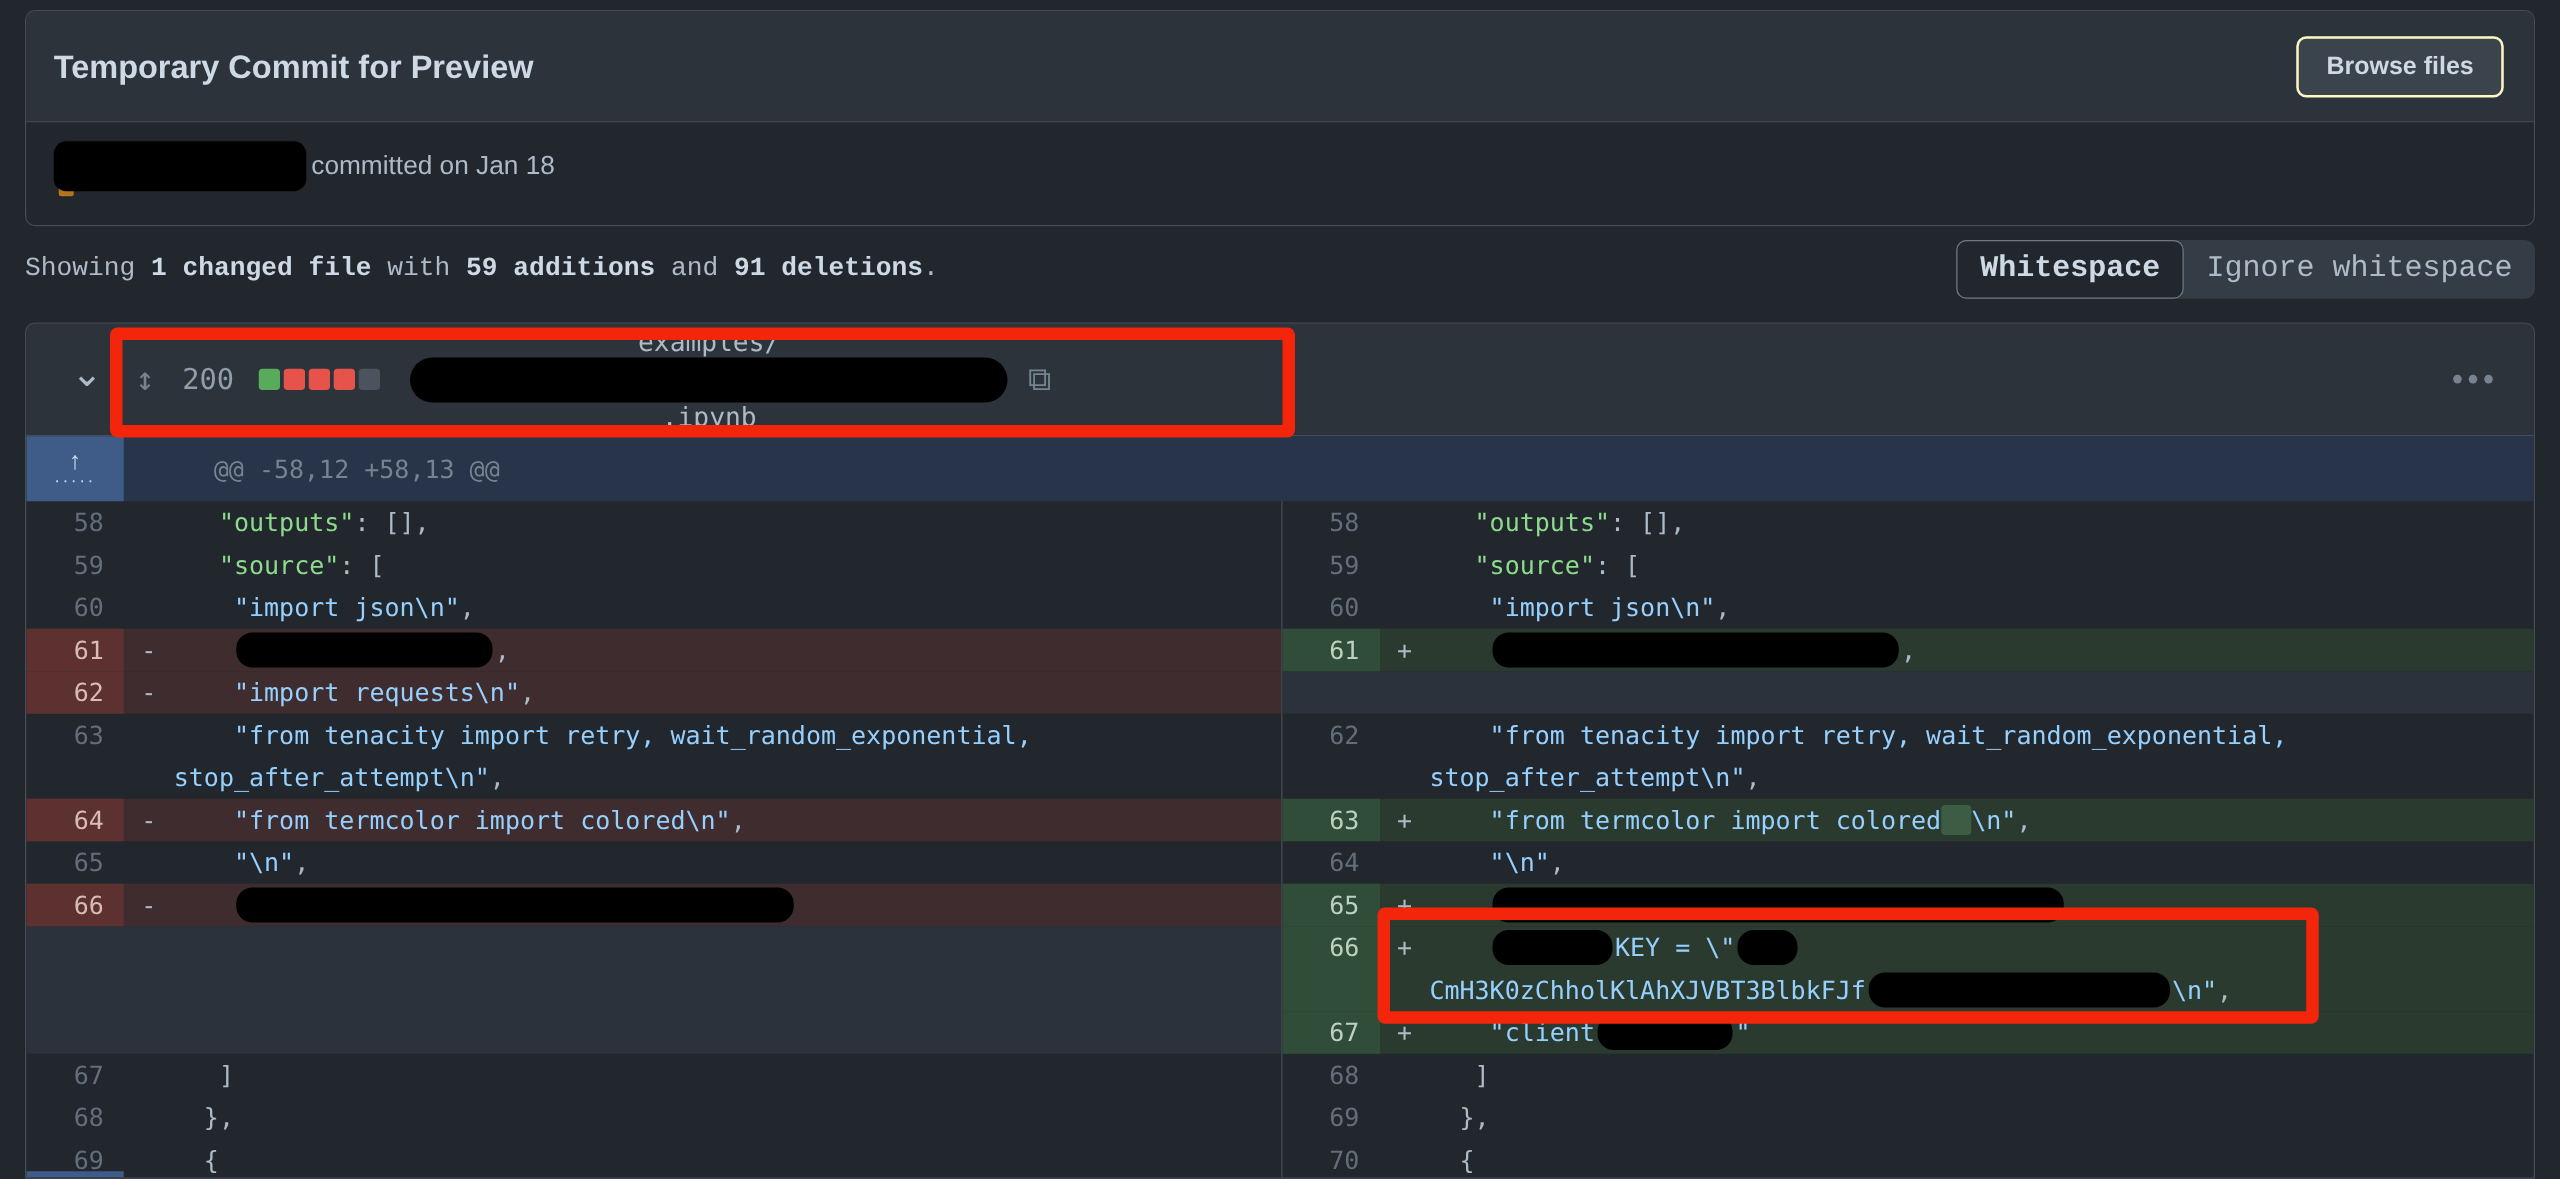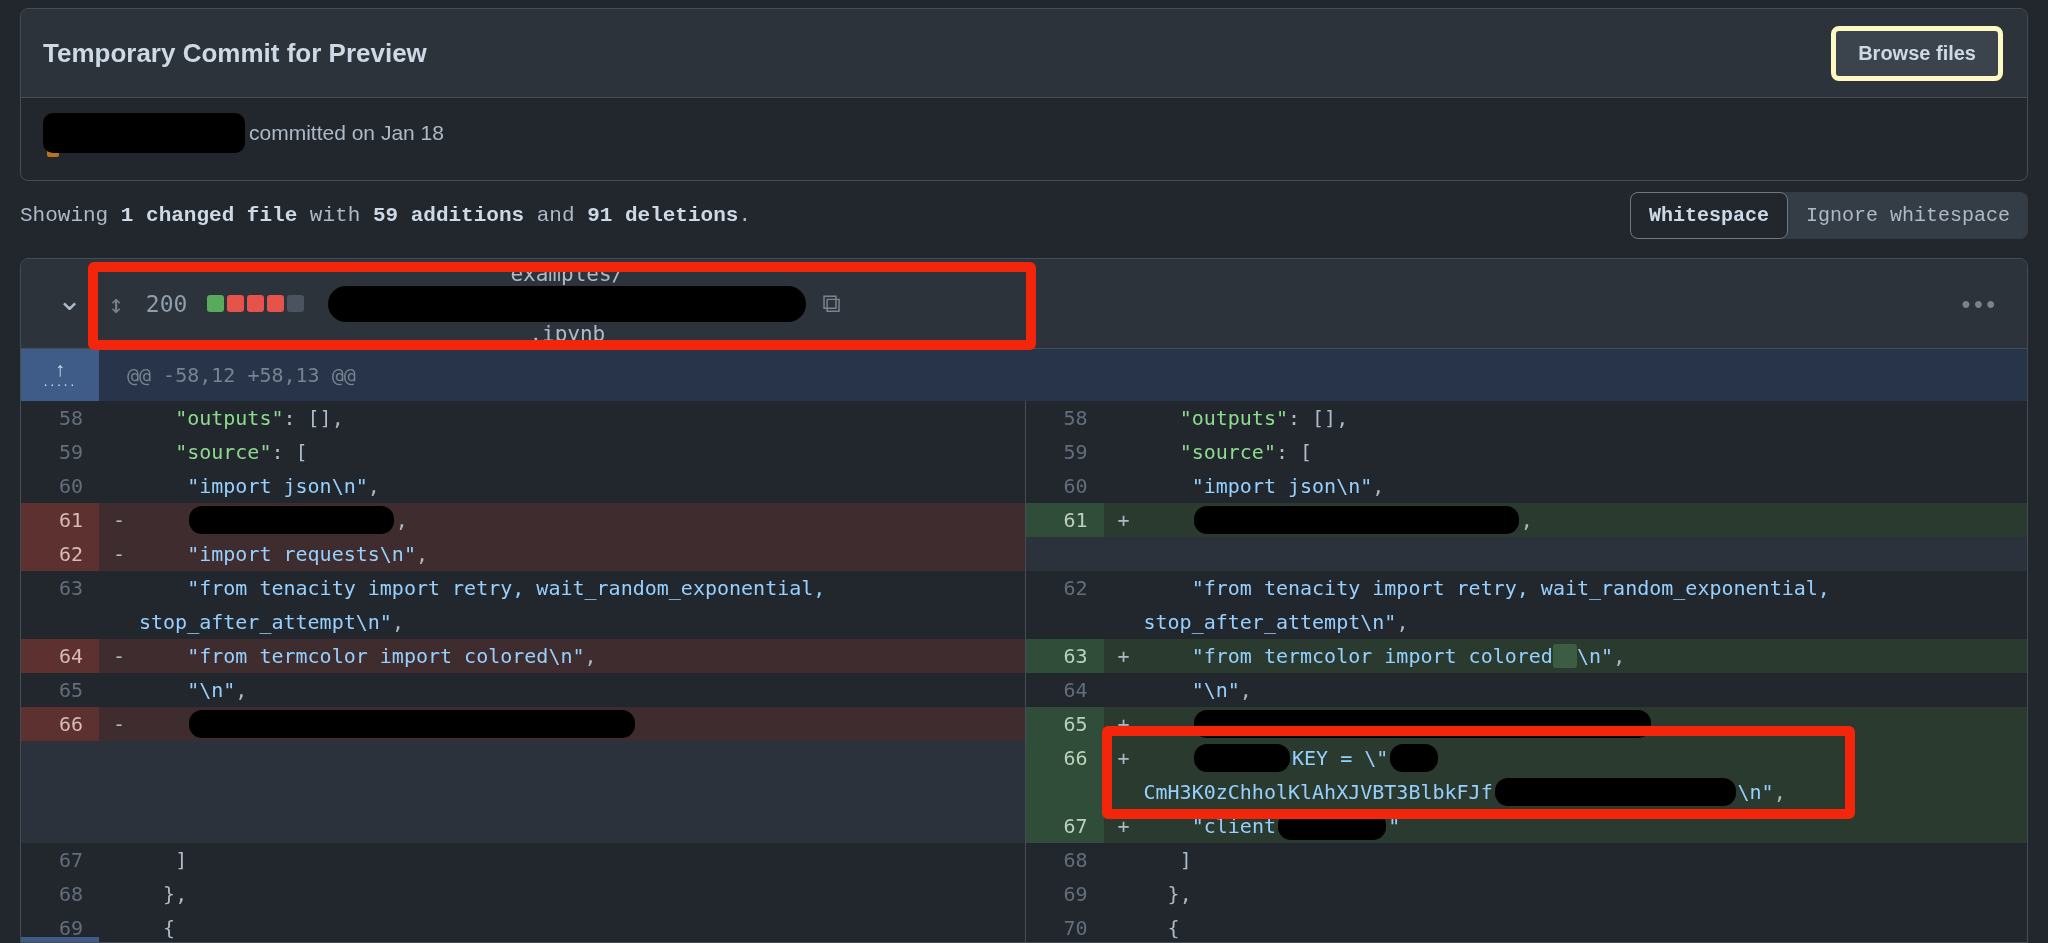--- a/index.html
+++ b/index.html
@@ -6,40 +6,40 @@
   html,body { width:2048px; height:943px; background:#22272e; overflow:hidden;
     font-family:"Liberation Sans","DejaVu Sans",sans-serif; color:#adbac7; }
   .mono { font-family:"DejaVu Sans Mono",monospace; }
 
   
   .commit-card { position:absolute; left:20px; top:8px; width:2008px; height:173px;
     border:1px solid #444c56; border-radius:8px; overflow:hidden; }
   .commit-title-bar { height:89px; background:#2d333b; border-bottom:1px solid #444c56;
     display:flex; align-items:center; justify-content:space-between; padding:0 24px 0 22px; }
   .commit-title { font-size:26px; font-weight:700; color:#cdd9e5; }
-  .btn { background:#3b434c; border:5px solid #fef9c3; border-radius:8px; color:#cdd9e5;
+  .btn { background:#3b434c; border:2px solid #fef9c3; border-radius:8px; color:#cdd9e5;
     font-size:20px; font-weight:600; padding:11px 22px; cursor:pointer; }
   .committer-row { height:69px; background:#22272e; display:flex; align-items:center;
     justify-content:space-between; padding:0 24px 0 22px; }
   .committer-left { display:flex; align-items:center; font-size:21px; color:#adbac7; position:relative; }
   .avatar-sliver { position:absolute; left:4px; top:37px; width:12px; height:7px; background:#b8741a; border-radius:2px; }
   .redact-block { background:#000; border-radius:10px; display:inline-block; position:relative; }
   .committer-redact { width:202px; height:40px; margin-right:4px; }
   .sha-info { font-family:"DejaVu Sans Mono",monospace; font-size:20px; color:#768390; }
   .sha-info .sha { color:#adbac7; font-weight:600; }
   .sha-info .gap { display:inline-block; width:26px; }
 
   
   .summary-row { position:absolute; left:20px; top:191px; width:2008px; height:48px;
     display:flex; align-items:center; justify-content:space-between;font-family:Liberation Mono, monospace; }
   .summary-text { font-size:21px; color:#adbac7; }
   .summary-text b { color:#cdd9e5; }
   .toolbar { display:flex; gap:32px; }
   .seg-group { background:#343c46; border-radius:8px; display:flex; align-items:stretch; height:47px; }
-  .seg { font-size:20px; color:#adbac7; display:flex; align-items:center; padding:4px 18px; cursor:pointer; }
+  .seg { font-size:24px; color:#adbac7; display:flex; align-items:center; padding:4px 18px; cursor:pointer; }
   .seg.selected { background:#22272e; border:1.5px solid #6e7884; border-radius:8px;
     color:#cdd9e5; font-weight:700; }
 
   
   .diff-card { position:absolute; left:20px; top:258px; width:2008px; height:685px;
     border:1px solid #444c56; border-radius:8px 8px 0 0; overflow:hidden; background:#22272e; }
   .file-header { height:90px; background:#2d333b; border-bottom:1px solid #444c56;
     display:flex; align-items:center; padding:0 28px 0 36px; }
   .chev { color:#adbac7; font-size:30px; line-height:1; margin-right:26px; cursor:pointer;
     transform:translateY(-4px); }
@@ -53,21 +53,21 @@
   .copy-icon { color:#768390; font-size:26px; margin-left:14px; cursor:pointer; }
   .kebab { margin-left:auto; color:#768390; font-size:24px; letter-spacing:4px; font-weight:700; cursor:pointer; }
 
   
   .hunk-row { height:52px; background:#273449; display:flex; align-items:stretch; }
   .expand-btn { width:78px; background:#3e5c87; color:#cdd9e5; display:flex; flex-direction:column;
     align-items:center; justify-content:center; cursor:pointer; line-height:1; }
   .expand-btn .arrow { font-size:20px; }
   .expand-btn .dots { font-size:14px; letter-spacing:2px; margin-top:-2px; color:#cdd9e5; }
   .hunk-text { font-family:"DejaVu Sans Mono",monospace; font-size:20px; color:#768390;
-    display:flex; align-items:center; padding-left:28px; }
+    display:flex; align-items:center; padding-left:28px;margin-left:44px; }
 
   
   .diff-body { display:flex; align-items:flex-start; }
   .pane { width:1004px; }
   .pane.right { border-left:1px solid #444c56; width:1003px; }
   .row { display:flex; align-items:stretch; min-height:34px;justify-content:flex-end; }
   .num { width:78px; flex:0 0 78px; text-align:right; padding-right:16px;
     font-family:"DejaVu Sans Mono",monospace; font-size:20px; line-height:34px; color:#636e7b; cursor:pointer; }
   .sign { width:40px; flex:0 0 40px; padding-left:14px;
     font-family:"DejaVu Sans Mono",monospace; font-size:20px; line-height:34px; color:#adbac7; }

